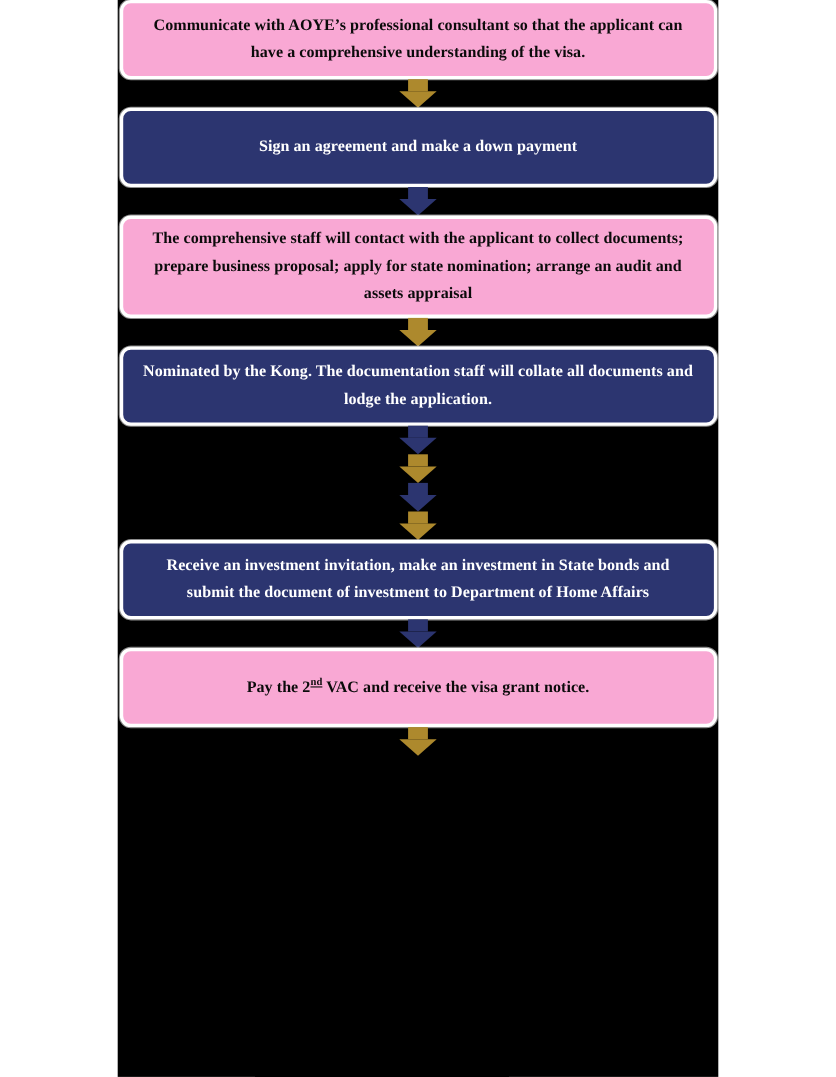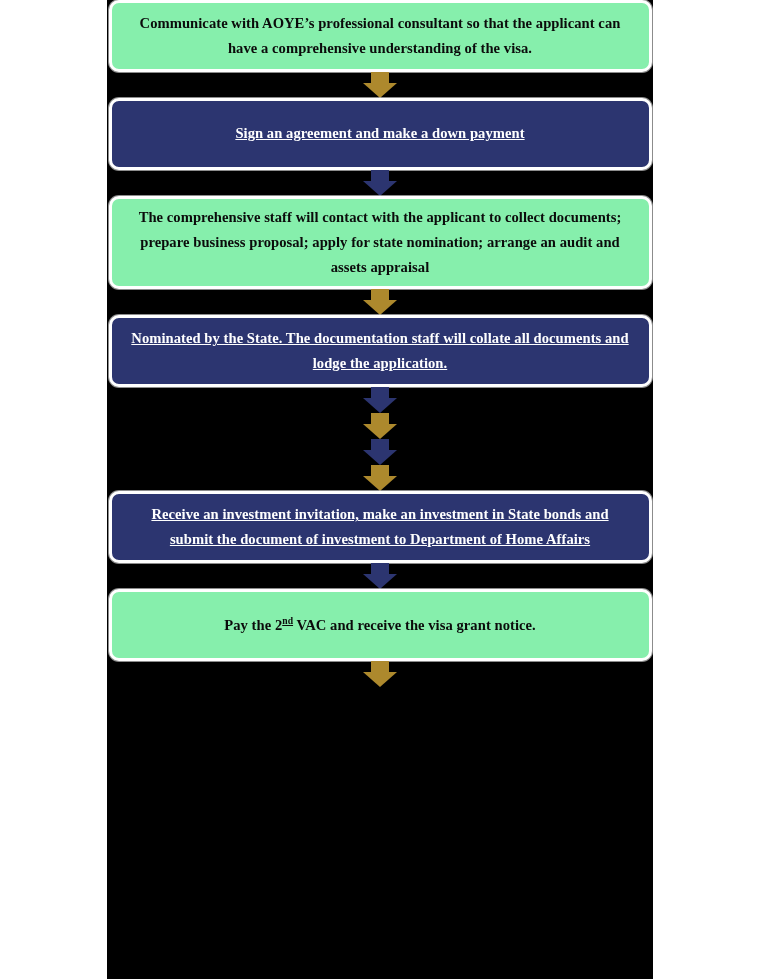--- a/index.html
+++ b/index.html
@@ -63,27 +63,26 @@
     padding: 6px 18px;
     font-weight: bold;
     font-size: 14.6px;
     line-height: 1.72;
     letter-spacing: 0.05px;
     border: 3px solid #ffffff;
     box-shadow: 0 0 0 1px rgba(255,255,255,0.55);
   }
 
   .box.gold {
-    background: #86efac;
+    background: #f9a8d4;
     color: #0b0b0b;
   }
   .box.navy {
     background: #2C3570;
     color: #ffffff;
-    text-decoration: underline;
   }
 
   .box-text { display: block; width: 100%; }
   .box-text sup {
     font-size: 0.66em;
     vertical-align: super;
     line-height: 0;
     text-decoration: underline;
   }
 
@@ -142,21 +141,21 @@
         <div class="box gold">
           <span class="box-text">The comprehensive staff will contact with the applicant to collect documents; prepare business proposal; apply for state nomination; arrange an audit and assets appraisal</span>
         </div>
       </div>
       <div class="arrow gold">
         <div class="stem"></div>
         <div class="head"></div>
       </div>
       <div class="step-wrap">
         <div class="box navy">
-          <span class="box-text">Nominated by the State. The documentation staff will collate all documents and lodge the application.</span>
+          <span class="box-text">Nominated by the Kong. The documentation staff will collate all documents and lodge the application.</span>
         </div>
       </div>
       <div class="arrow navy">
         <div class="stem"></div>
         <div class="head"></div>
       </div>
       <div class="arrow gold">
         <div class="stem"></div>
         <div class="head"></div>
       </div>

